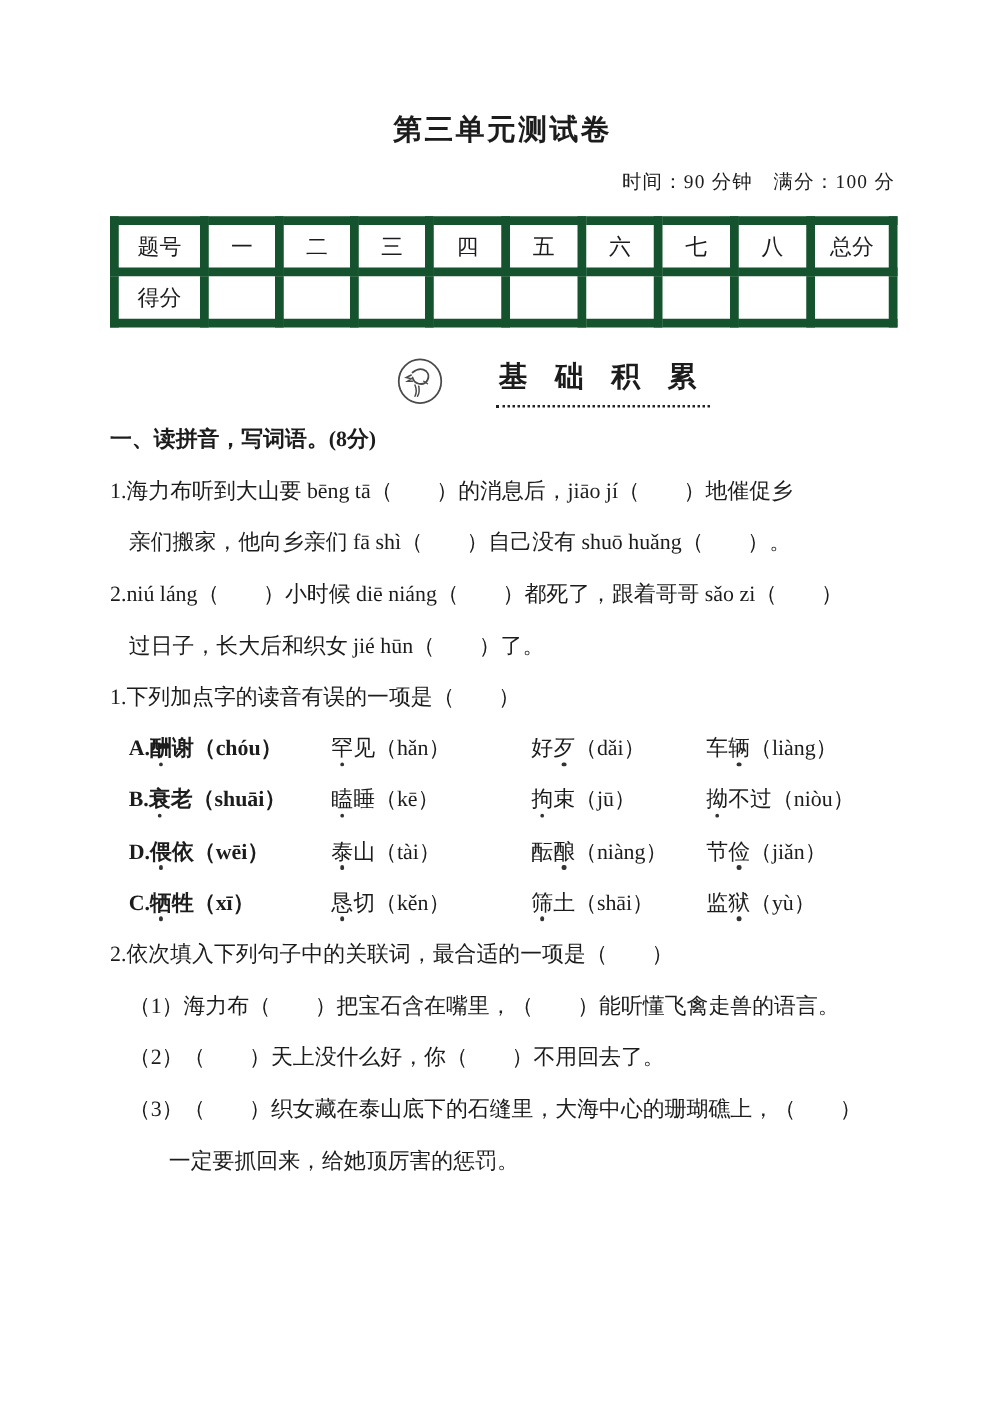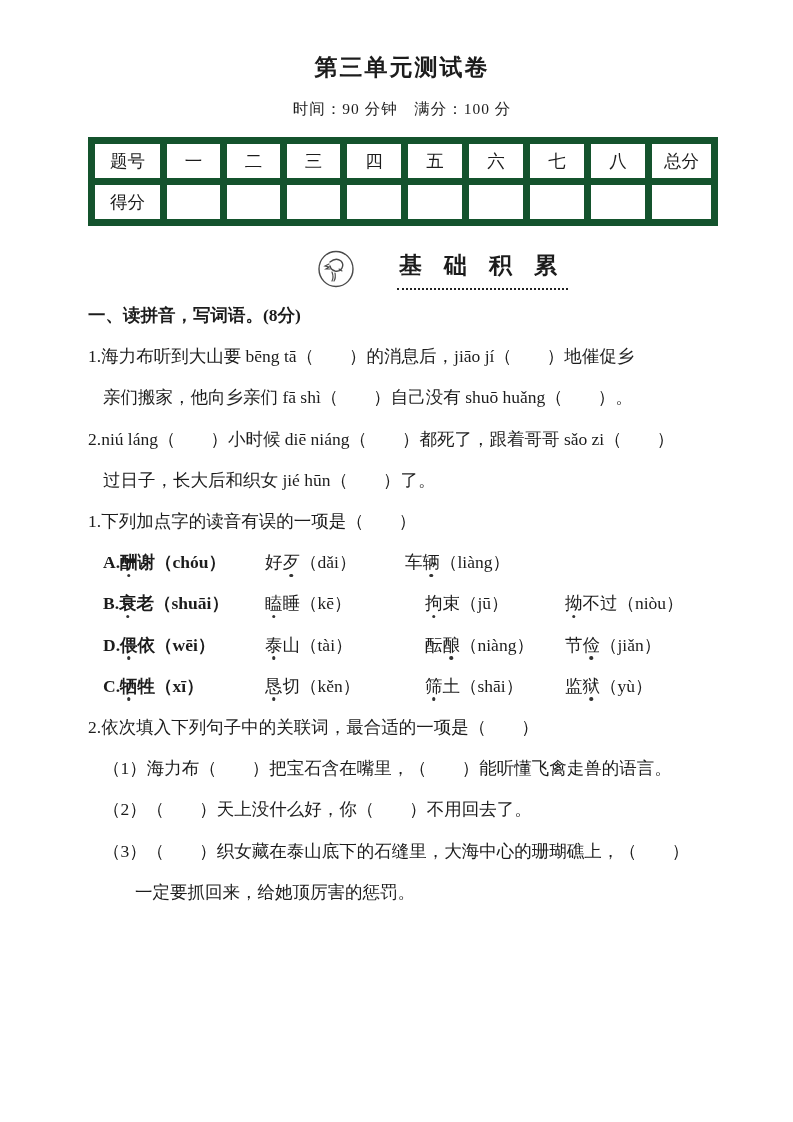--- a/index.html
+++ b/index.html
@@ -7,32 +7,32 @@
   body {
     width: 793px; height: 1122px;
     background: #ffffff;
     color: #1c1c1c;
     font-family: "Liberation Serif", "DejaVu Serif", serif;
     position: relative;
     overflow: hidden;
   }
   .page {
     width: 793px; height: 1122px;
-    padding: 52px 77px 40px 88px;
+    padding: 88px 77px 40px 88px;
   }
   .title {
     margin: 0;
     text-align: center;
     font-size: 23px;
     font-weight: 700;
     letter-spacing: 2px;
   }
   .meta {
     margin-top: 16px;
-    text-align: center;
+    text-align: right;
     font-size: 15.5px;
     letter-spacing: 1px;
   }
   table.score {
     margin-top: 17px;
     width: 623px;
     border-collapse: collapse;
     table-layout: fixed;
   }
   table.score td {
@@ -166,20 +166,21 @@
   <p class="line">1.海力布听到大山要 bēng tā（　　）的消息后，jiāo jí（　　）地催促乡</p>
   <p class="line pad1">亲们搬家，他向乡亲们 fā shì（　　）自己没有 shuō huǎng（　　）。</p>
   <p class="line">2.niú láng（　　）小时候 diē niáng（　　）都死了，跟着哥哥 sǎo zi（　　）</p>
   <p class="line pad1">过日子，长大后和织女 jié hūn（　　）了。</p>
 
 
   <p class="line">1.下列加点字的读音有误的一项是（　　）</p>
 
   <p class="line opt pad1">
     <span class="c1"><span>A.</span><span></span><span class="dotted">酬</span><span>谢（chóu）</span></span>
+    <span class="c2"><span></span><span class="dotted">罕</span><span>见（hǎn）</span></span>
     <span class="c3"><span>好</span><span class="dotted">歹</span><span>（dǎi）</span></span>
     <span class="c4"><span>车</span><span class="dotted">辆</span><span>（liàng）</span></span>
   </p>
 
   <p class="line opt pad1">
     <span class="c1"><span>B.</span><span></span><span class="dotted">衰</span><span>老（shuāi）</span></span>
     <span class="c2"><span></span><span class="dotted">瞌</span><span>睡（kē）</span></span>
     <span class="c3"><span></span><span class="dotted">拘</span><span>束（jū）</span></span>
     <span class="c4"><span></span><span class="dotted">拗</span><span>不过（niòu）</span></span>
   </p>

